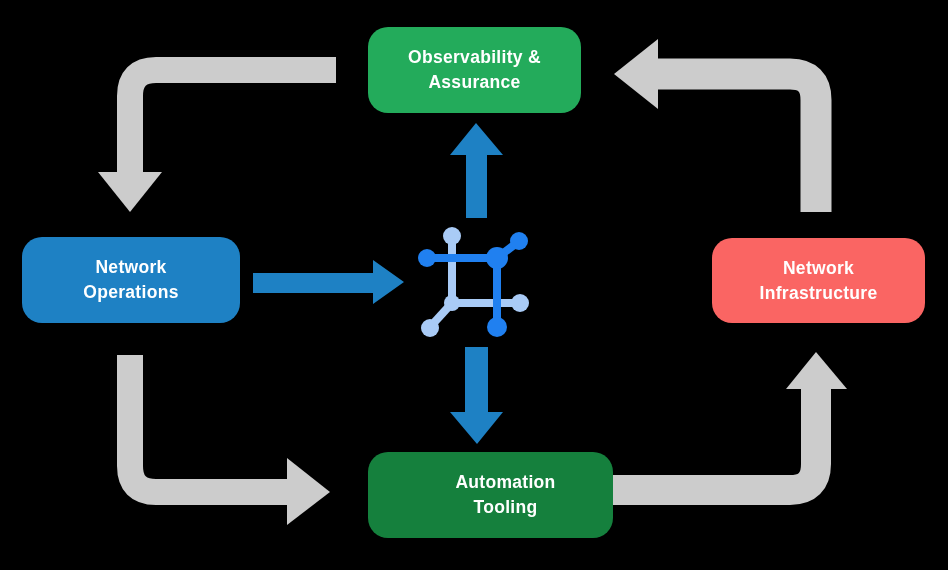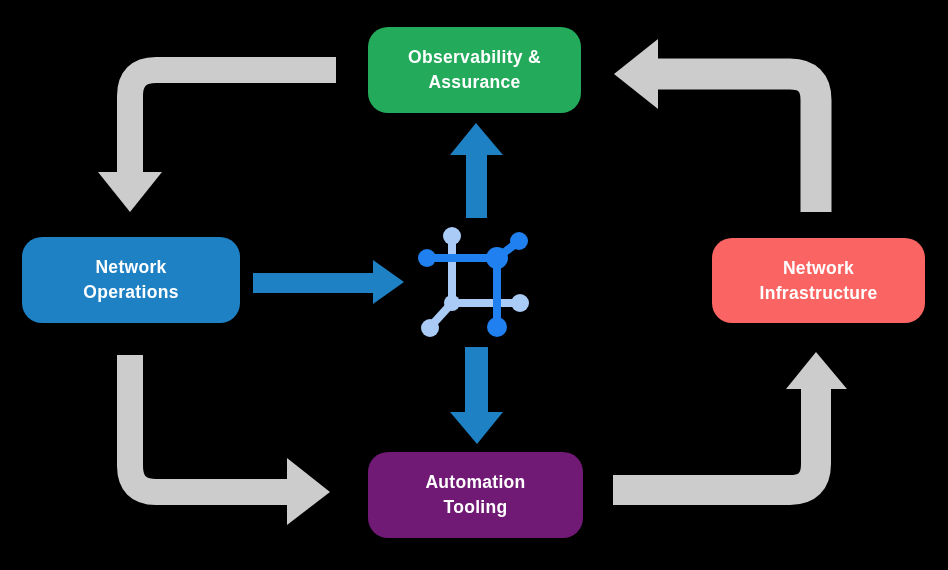--- a/index.html
+++ b/index.html
@@ -88,18 +88,18 @@
   <div class="node node-operations" style="background: rgb(30, 129, 196);">
     <span>Network
 Operations</span>
   </div>
 
   <div class="node node-infrastructure" style="background: rgb(250, 101, 99);">
     <span>Network
 Infrastructure</span>
   </div>
 
-  <div class="node node-automation" style="background: #701a75;">
+  <div class="node node-automation" style="background: #15803d; padding-left: 30px;">
     <span>Automation
 Tooling</span>
   </div>
 
 </div>
 
 </body></html>

